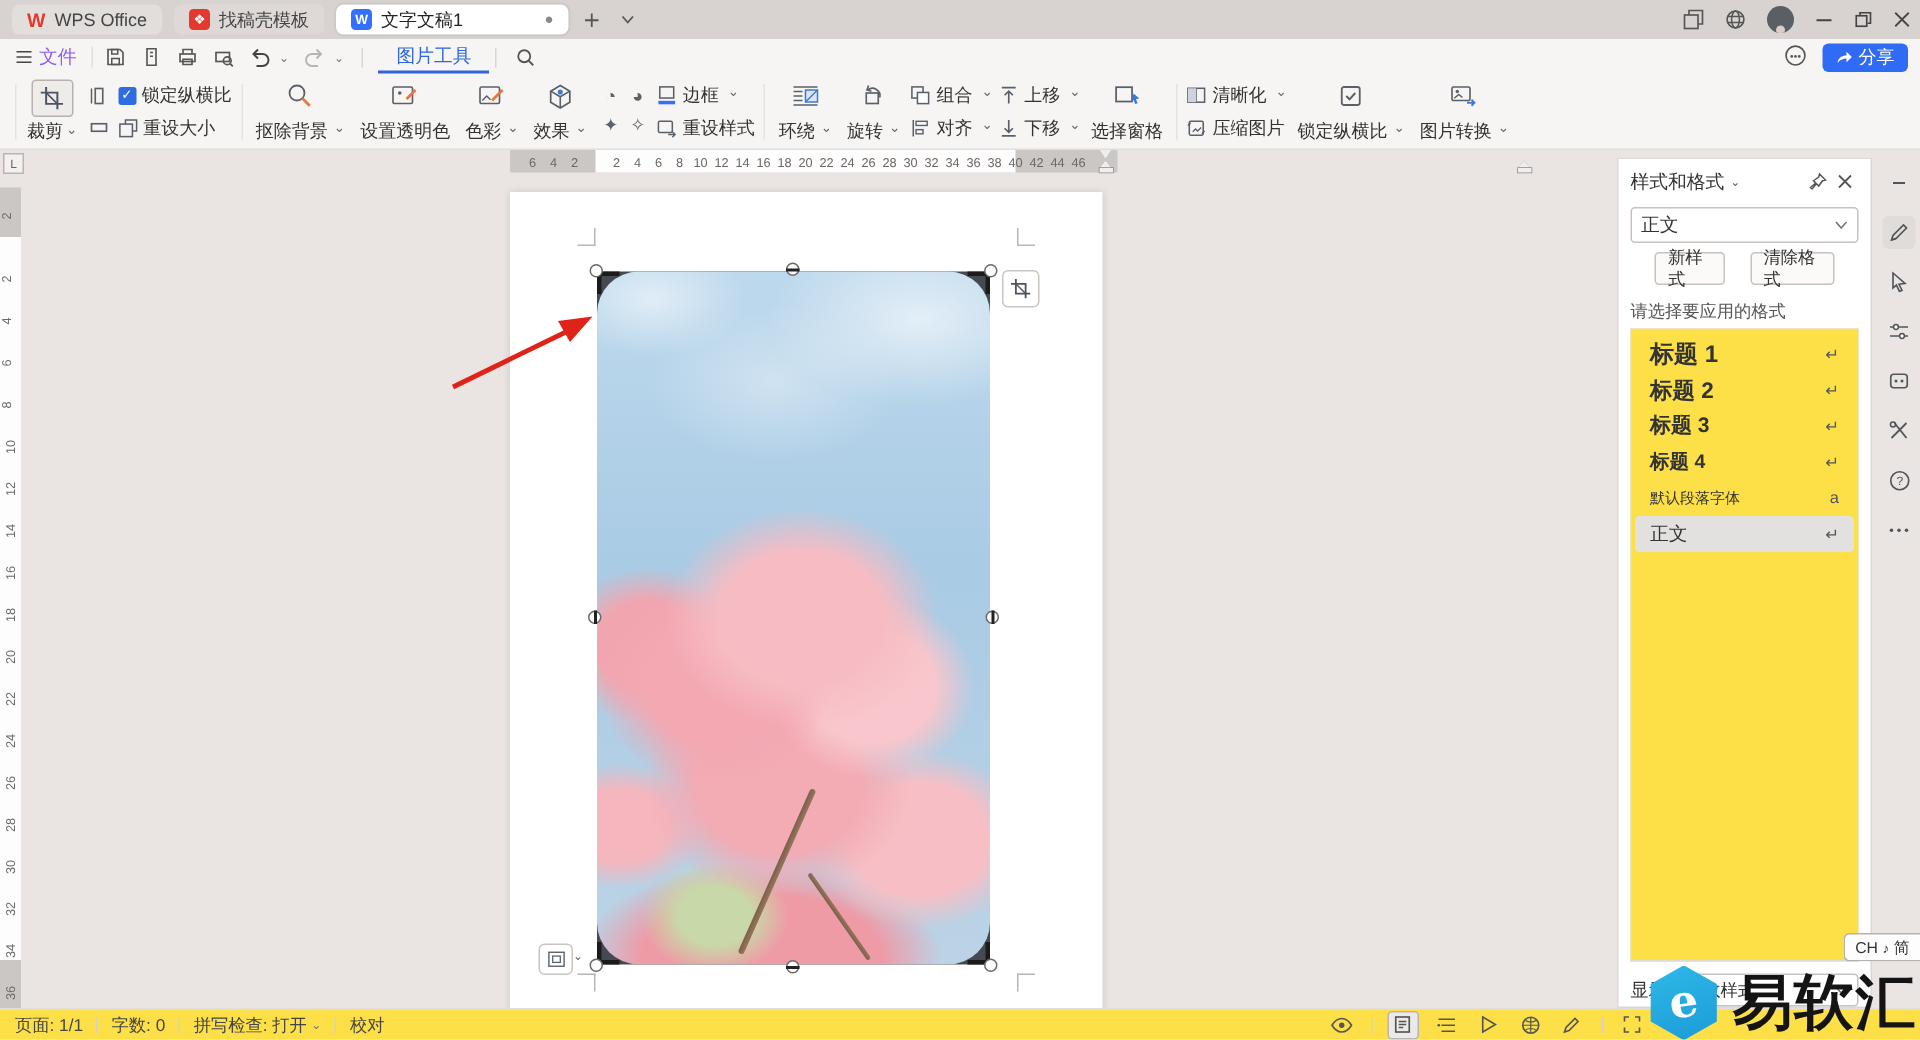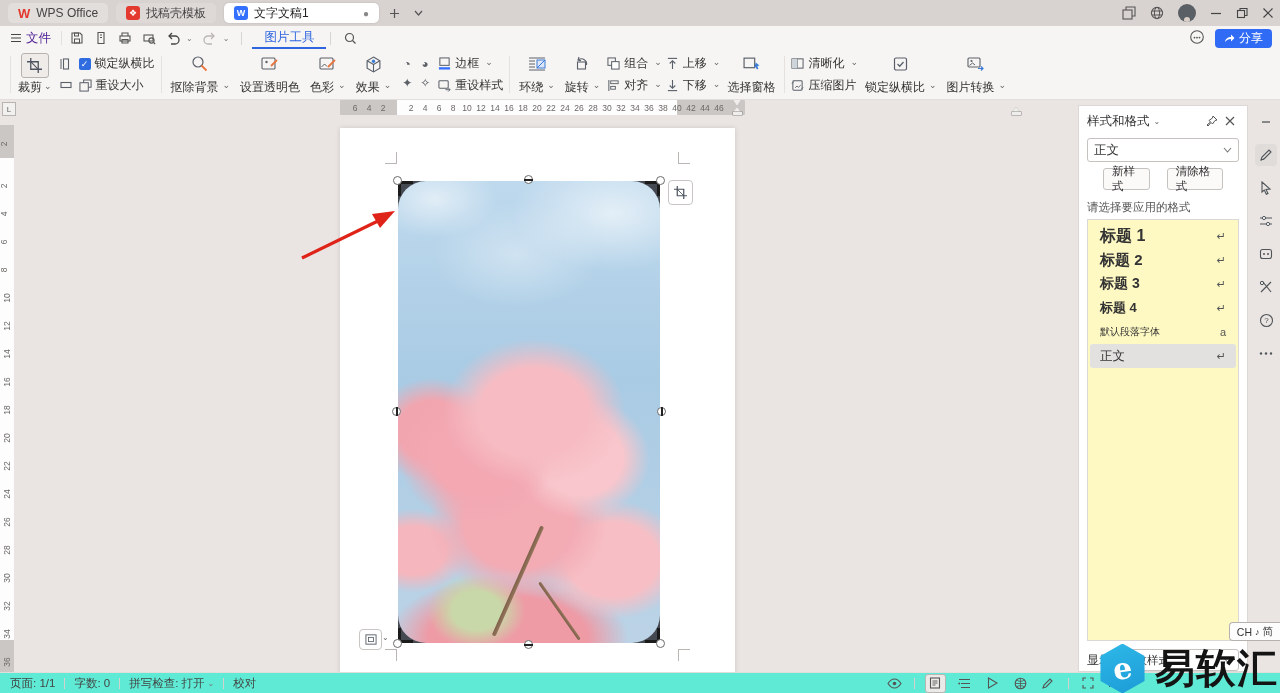--- a/index.html
+++ b/index.html
@@ -21,21 +21,21 @@
   .wps-logo{color:#e4392e;font-weight:bold;font-size:13px}
   .moddot{color:#888;font-size:10px}
   .tb-btn{width:18px;height:18px;display:flex;align-items:center;justify-content:center;color:#555;font-size:13px;margin-left:6px;border-radius:3px}
   .win-ctrls{position:absolute;right:6px;top:0;height:26px;display:flex;align-items:center;gap:14px}
   .win-ctrls svg{display:block}
   .avatar{width:18px;height:18px;border-radius:50%;background:#5a5f66;display:flex;align-items:flex-end;justify-content:center;overflow:hidden}
   .avatar .head{width:6px;height:6px;border-radius:50%;background:#d9cfc6;margin-bottom:-1px}
 
   
   .menubar{position:absolute;left:0;top:26px;width:100%;height:24px;background:#f7f5f3;display:flex;align-items:center;font-size:12.5px}
-  .file-btn{display:flex;align-items:center;gap:4px;padding:0 10px;color:#4c1d95}
+  .file-btn{display:flex;align-items:center;gap:4px;padding:0 10px;color:#8b5cf6}
   .qicons{display:flex;align-items:center;gap:10px;padding:0 8px;border-left:1px solid #e3dfdd}
   .qicons svg{display:block}
   .dd-mini{font-size:8px;color:#777;margin-left:-4px}
   .menus{display:flex;align-items:center;margin-left:18px;gap:0}
   .menu-item{padding:2px 12px;color:#333;cursor:default}
   .menu-item.ctx{color:#2f66e0;border-bottom:2px solid #2f66e0;padding-bottom:1px;margin-left:6px}
   .menu-sep{width:1px;height:13px;background:#d8d4d2;margin:0 4px}
   .mb-right{position:absolute;right:8px;top:0;height:24px;display:flex;align-items:center;gap:10px}
   .share-btn{display:flex;align-items:center;gap:4px;background:#2f6bf5;color:#fff;font-size:12px;
              height:19px;padding:0 9px;border-radius:4px}
@@ -130,41 +130,41 @@
          box-sizing:border-box;font-size:12px;color:#333}
   .p-head{display:flex;align-items:center;height:26px;padding:2px 8px 0}
   .p-title{font-size:12.5px}
   .p-head .grow{flex:1}
   .p-ic{width:18px;height:18px;display:flex;align-items:center;justify-content:center;color:#555}
   .p-select{margin:4px 8px;height:22px;border:1px solid #c6c2c0;border-radius:3px;display:flex;align-items:center;
             padding:0 6px;justify-content:space-between;font-size:12.5px}
   .p-btnrow{display:flex;gap:17px;margin:6px 24px 0}
   .p-btn{height:20px;border:1px solid #c6c2c0;border-radius:3px;background:#fbfaf9;padding:0 8px;display:flex;align-items:center;font-size:11.5px}
   .p-prompt{margin:10px 8px 4px;font-size:11.5px;color:#555}
-  .p-list{margin:0 8px;border:1px solid #dcd8d6;height:422px;background:#fef9c3;overflow:hidden;padding-top:4px;box-sizing:border-box}
+  .p-list{margin:0 8px;border:1px solid #dcd8d6;height:422px;background:#fde047;overflow:hidden;padding-top:4px;box-sizing:border-box}
   .sty-item{display:flex;align-items:center;justify-content:space-between;height:24px;padding:0 10px;margin:0 2px;border-radius:3px}
   .sty-mark{color:#555;font-size:11px}
   .k-h1 .sty-label{font-weight:bold;font-size:16px}
   .k-h2 .sty-label{font-weight:bold;font-size:15px}
   .k-h3 .sty-label{font-weight:bold;font-size:14px}
   .k-h4 .sty-label{font-weight:bold;font-size:13px}
   .k-char .sty-label{font-size:10px}
   .k-body{background:#e3e1e0}
   .k-body .sty-label{font-size:12.5px}
   .p-show{display:flex;align-items:center;gap:6px;margin:8px 8px 0}
   .p-show .sel{flex:1;height:20px;border:1px solid #c6c2c0;border-radius:3px;display:flex;align-items:center;
                justify-content:space-between;padding:0 6px;font-size:11.5px}
 
   
   .rail{position:absolute;left:1252px;top:5px;width:28px;height:567px;display:flex;flex-direction:column;align-items:center;gap:11px;padding-top:6px;box-sizing:border-box}
   .rail-btn{width:22px;height:22px;border-radius:4px;display:flex;align-items:center;justify-content:center;color:#50555a}
   .rail-btn.active{background:#e0dcda}
 
   
-  .statusbar{position:absolute;left:0;top:672px;width:100%;height:21px;background:#5eead4;border-top:1px solid #e2dedc;
+  .statusbar{position:absolute;left:0;top:672px;width:100%;height:21px;background:#fde047;border-top:1px solid #e2dedc;
              display:flex;align-items:center;font-size:11.5px;color:#444;padding:0 10px;box-sizing:border-box}
   .sb-sep{width:1px;height:11px;background:#d5d1cf;margin:0 9px}
   .sb-right{position:absolute;right:150px;top:0;height:20px;display:flex;align-items:center;gap:9px}
   .sb-ic{width:19px;height:17px;display:flex;align-items:center;justify-content:center;border-radius:3px;color:#555}
   .sb-ic.active{border:1px solid #b9b5b3;background:#eceae8}
   .sb-zoom{font-size:11.5px;color:#444}
 
   
   .ime{position:absolute;right:0;top:622px;height:17px;background:#fdfdfd;border:1px solid #b5b1af;border-right:none;
        border-radius:4px 0 0 4px;display:flex;align-items:center;gap:3px;padding:0 7px;font-size:10.5px;color:#333;z-index:40}

